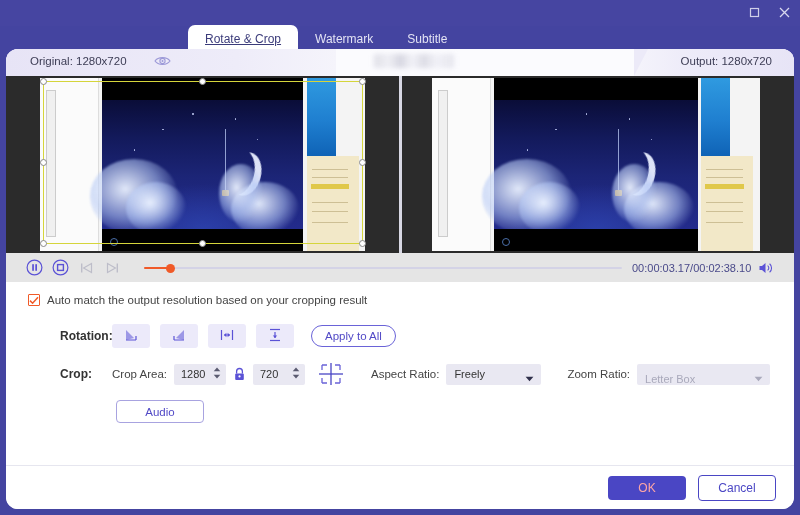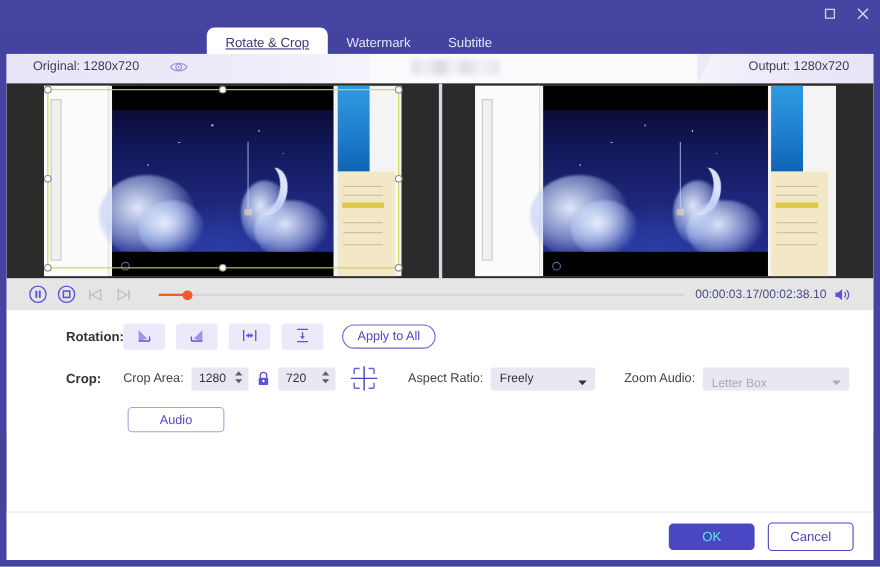--- a/index.html
+++ b/index.html
@@ -70,21 +70,21 @@
     height: 27px;
     text-decoration: underline;
   }
 
   
   .panel {
     position: absolute;
     left: 6px; top: 49px;
     width: 788px; height: 460px;
     background: #ffffff;
-    border-radius: 0;
+    border-radius: 12px;
     overflow: hidden;
   }
 
   
   .prev-header {
     position: relative;
     height: 27px;
     width: 788px;
     background: #eceaf8;
     display: flex;
@@ -422,21 +422,21 @@
     align-items: center;
     justify-content: flex-end;
     padding-right: 18px;
     gap: 12px;
     background: #fff;
   }
   .btn-ok {
     width: 78px; height: 24px;
     background: #4a46c4;
     border-radius: 4px;
-    color: #5eead4;
+    color: #fca5a5;
     font-size: 12px;
     display: flex; align-items: center; justify-content: center;
     cursor: pointer;
   }
   .btn-cancel {
     width: 78px; height: 26px;
     background: #fff;
     border: 1px solid #4a46c4;
     border-radius: 4px;
     color: #4a46c4;
@@ -629,20 +629,28 @@
         <svg width="16" height="14" viewBox="0 0 16 14">
           <path d="M1.5 5 L4 5 L7.5 2 L7.5 12 L4 9 L1.5 9 Z" fill="#5b52d6"></path>
           <path d="M9.6 4.6 C11.2 5.8, 11.2 8.2, 9.6 9.4" fill="none" stroke="#5b52d6" stroke-width="1.1"></path>
           <path d="M11.6 2.8 C14.2 4.9, 14.2 9.1, 11.6 11.2" fill="none" stroke="#5b52d6" stroke-width="1.1"></path>
         </svg>
       </div>
     </div>
 
     <div class="settings">
 
+      <div class="chkrow">
+        <div class="chkbox">
+          <svg width="10" height="9" viewBox="0 0 10 9">
+              <path d="M1 4.6 L3.6 7.2 L9 1.3" fill="none" stroke="#f05a28" stroke-width="1.5"></path>
+            </svg>
+        </div>
+        <div class="chklabel">Auto match the output resolution based on your cropping result</div>
+      </div>
 
       <div class="row">
         <div class="rowlabel">Rotation:</div>
 
         <div class="rotbtn">
           <span>
             <svg width="16" height="16" viewBox="0 0 16 16">
               <path d="M3 13 L13 13" stroke="#5b52d6" stroke-width="1.2"></path>
               <path d="M3 13 L3 3 L11 11 Z" fill="#5b52d6" opacity=".55"></path>
               <path d="M13 13 L13 9" stroke="#5b52d6" stroke-width="1.2"></path>
@@ -736,21 +744,21 @@
         <div class="smalllabel" style="margin-left:26px">Aspect Ratio:</div>
         <div class="select">
           <span>Freely</span>
           <span class="caret">
             <svg width="9" height="6" viewBox="0 0 9 6">
                 <path d="M0.6 0.8 L8.4 0.8 L4.5 5.3 Z" fill="#2f2f4a"></path>
               </svg>
           </span>
         </div>
 
-        <div class="smalllabel" style="margin-left:26px">Zoom Audio:</div>
+        <div class="smalllabel" style="margin-left:26px">Zoom Ratio:</div>
         <div class="select disabled" style="width:133px">
           <span>Letter Box</span>
           <span class="caret">
             <svg width="9" height="6" viewBox="0 0 9 6">
                 <path d="M0.6 0.8 L8.4 0.8 L4.5 5.3 Z" fill="#a9a9bb"></path>
               </svg>
           </span>
         </div>
       </div>
 

